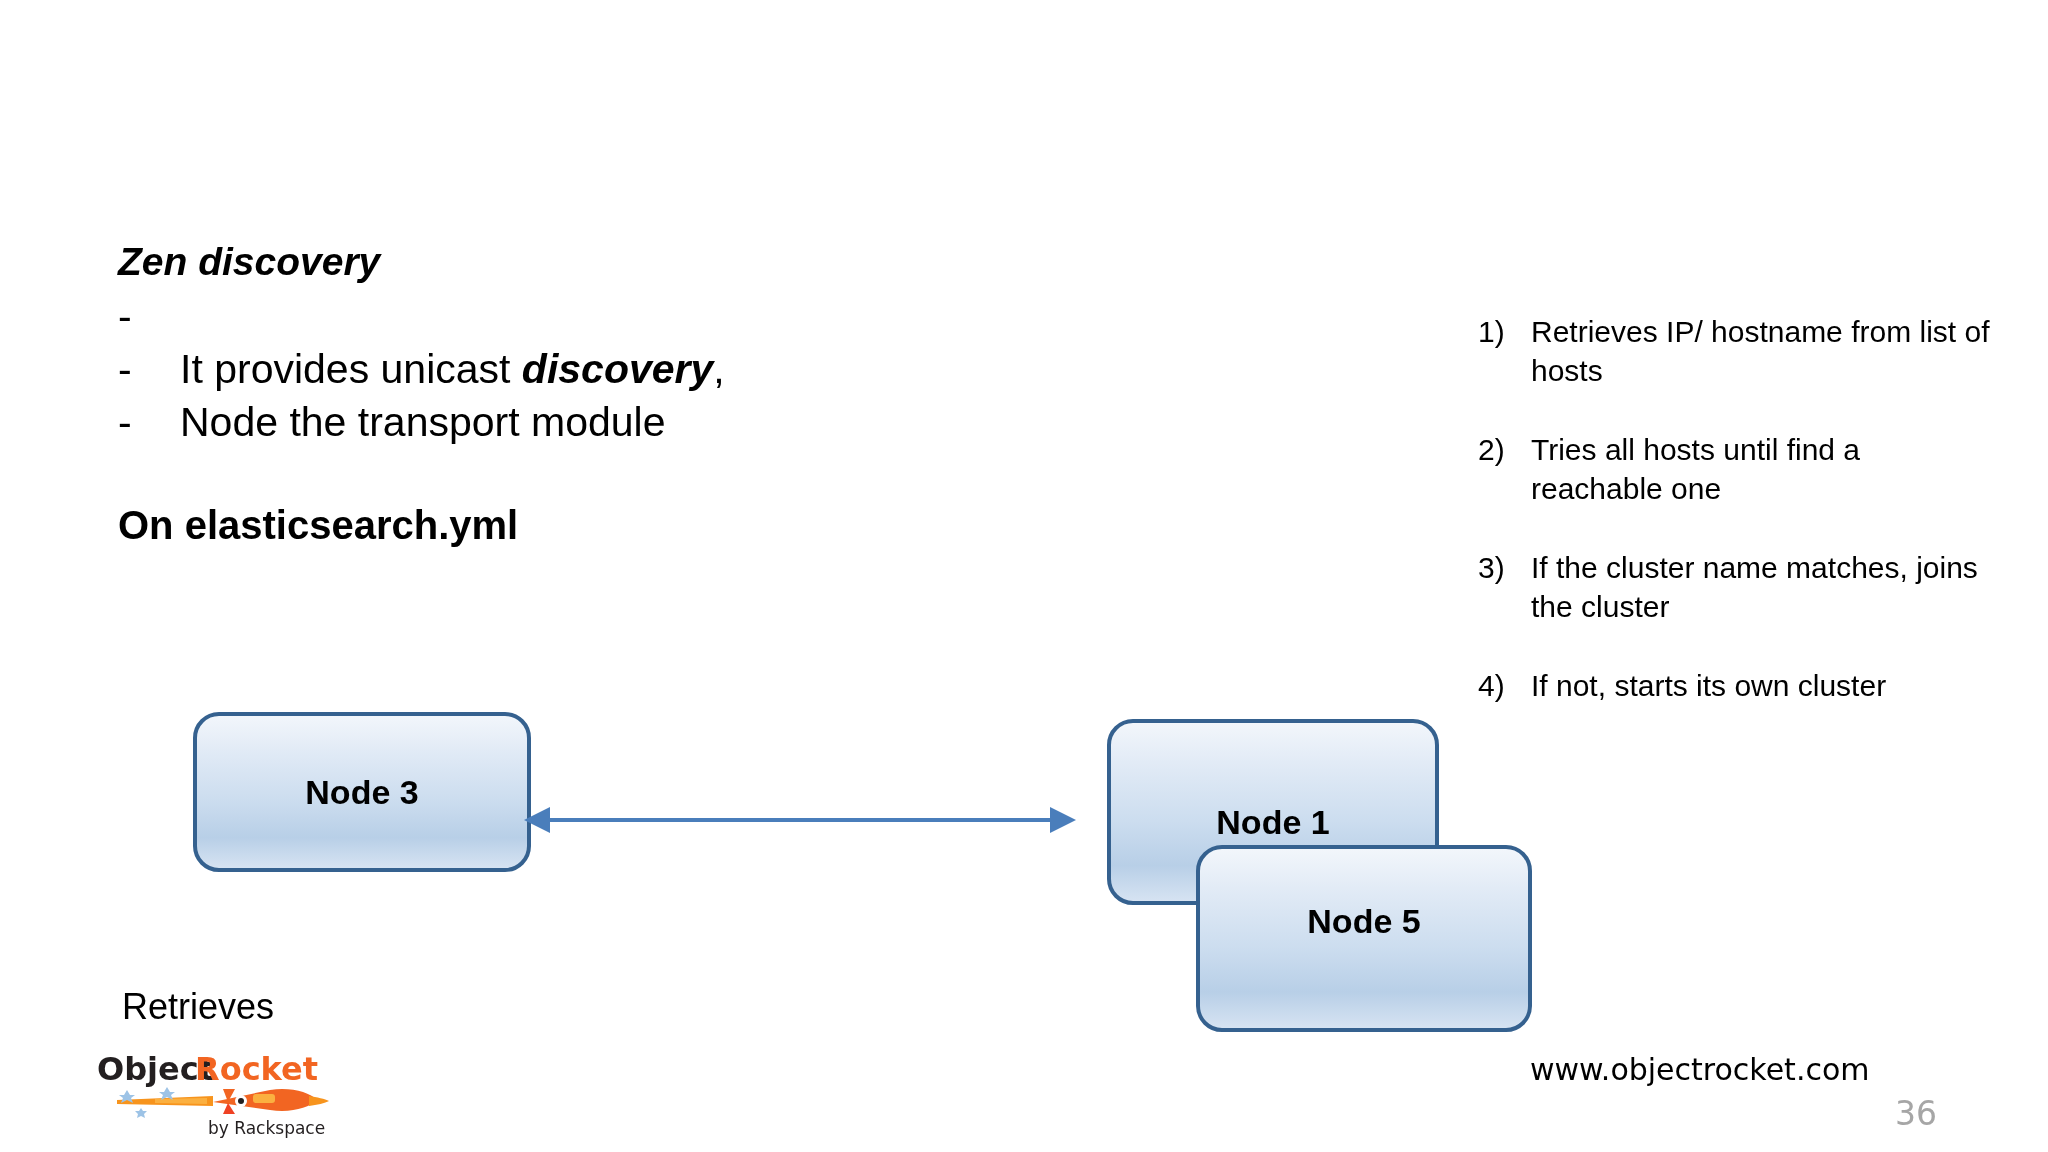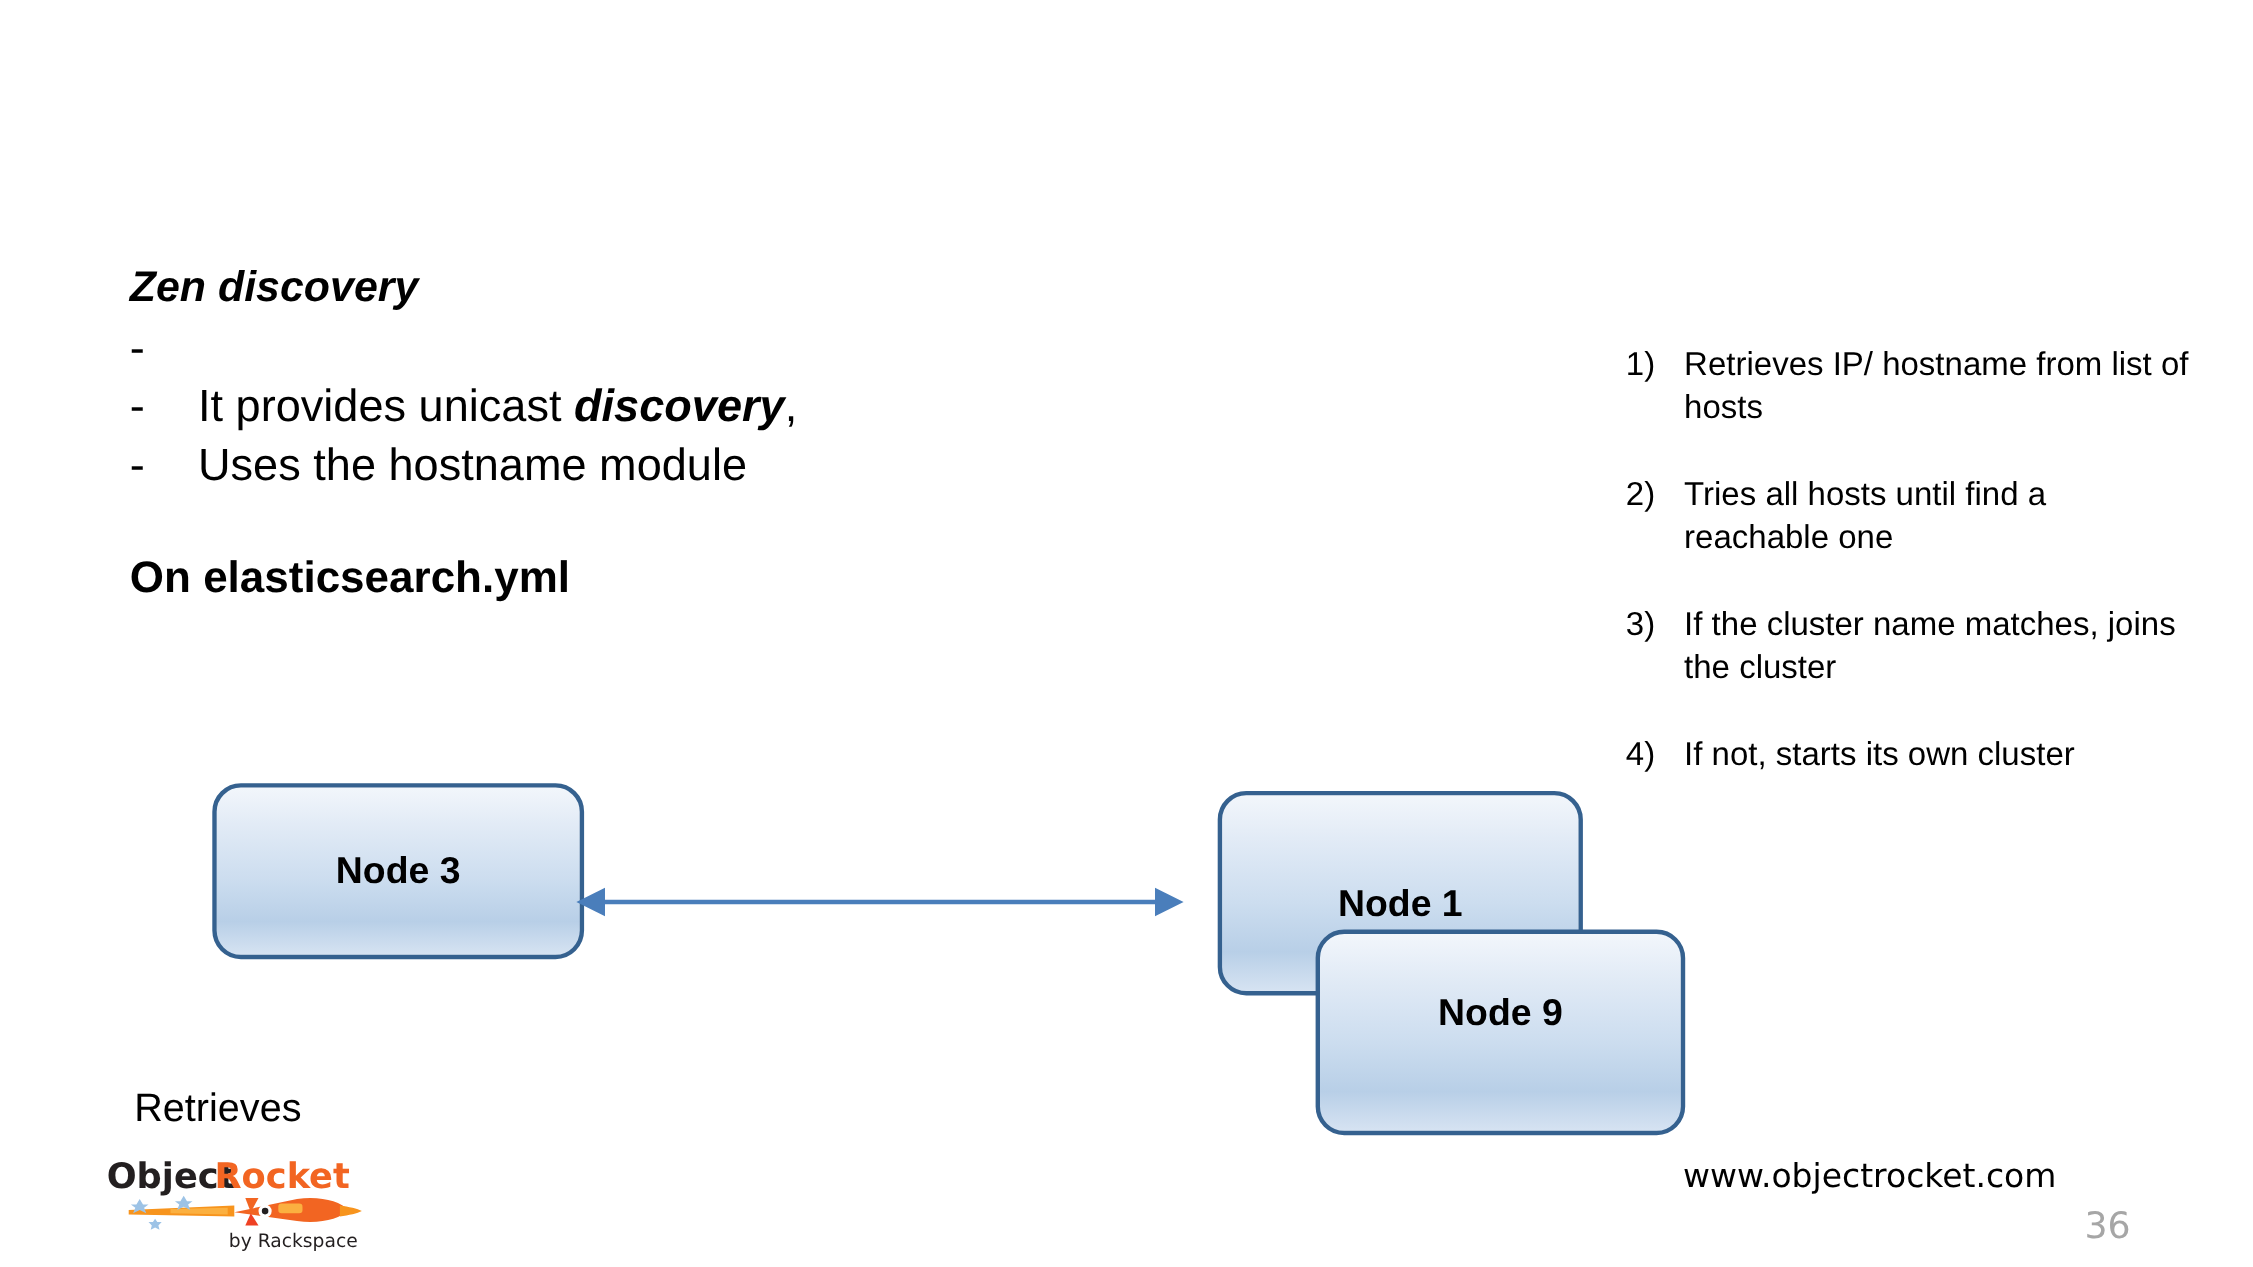--- a/index.html
+++ b/index.html
@@ -211,21 +211,21 @@
     <ul class="dash-list">
       <li class="dash-item">
         <span class="dash-marker">-</span>
       </li>
       <li class="dash-item">
         <span class="dash-marker">-</span>
         <span class="dash-text"><span>It provides unicast </span><span class="em">discovery</span><span>,</span></span>
       </li>
       <li class="dash-item">
         <span class="dash-marker">-</span>
-        <span class="dash-text"><span>Uses the hostname module</span></span>
+        <span class="dash-text"><span>Node the transport module</span></span>
       </li>
     </ul>
 
     <div class="yml-heading">On elasticsearch.yml</div>
   </div>
 
   <div id="right-col">
     <ol class="num-list">
       <li class="num-item">
         <span class="num-marker">1)</span>
@@ -250,21 +250,21 @@
 
     <div class="node-box" id="node3">Node 3</div>
 
     <svg id="arrow-svg" viewBox="0 0 560 60" xmlns="http://www.w3.org/2000/svg">
       <line x1="24" y1="30" x2="536" y2="30" stroke="#4A7EBB" stroke-width="4"></line>
       <polygon points="4,30 30,17 30,43" fill="#4A7EBB"></polygon>
       <polygon points="556,30 530,17 530,43" fill="#4A7EBB"></polygon>
     </svg>
 
     <div class="node-box" id="node1">Node 1</div>
-    <div class="node-box" id="node2">Node 9</div>
+    <div class="node-box" id="node2">Node 5</div>
 
     <div id="transport-label">Retrieves</div>
   </div>
 
   <svg id="logo" viewBox="0 0 255 92" xmlns="http://www.w3.org/2000/svg">
     <text x="2" y="34" font-family="DejaVu Sans, sans-serif" font-size="32" font-weight="bold" fill="#231F20">Object</text>
     <text x="100" y="34" font-family="DejaVu Sans, sans-serif" font-size="32" font-weight="bold" fill="#F26522">Rocket</text>
 
     <path d="M118 56 L175 44 C196 41 214 46 222 54 C214 62 196 67 175 64 Z" fill="#F26522"></path>
     <path d="M214 50 C222 51 230 53 234 55 C230 57 222 59 214 60 Z" fill="#F7941D"></path>

